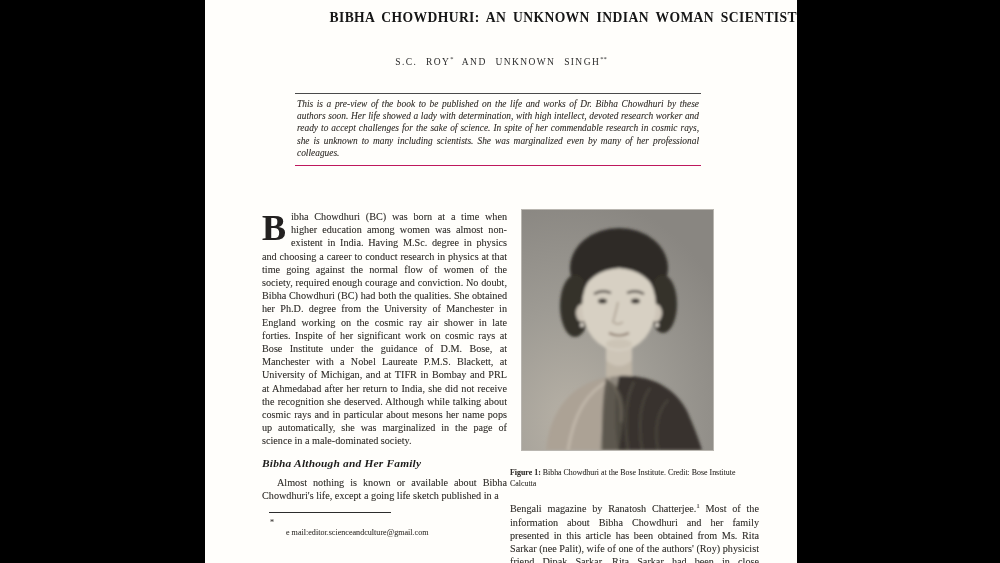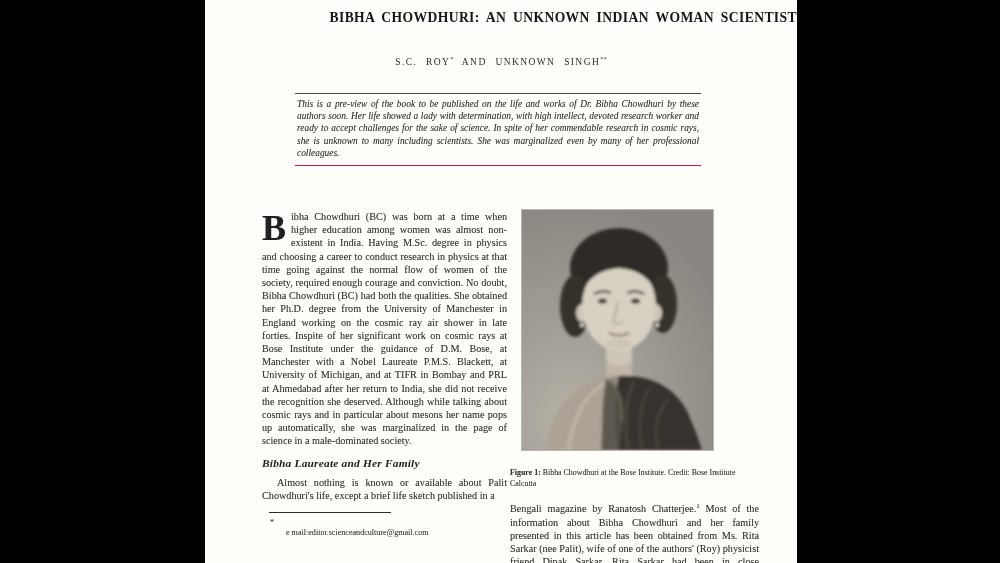--- a/index.html
+++ b/index.html
@@ -117,22 +117,22 @@
 
     <div class="title">BIBHA CHOWDHURI: AN UNKNOWN INDIAN WOMAN SCIENTIST</div>
 
     <div class="authors"><span>S.C. ROY</span><sup>*</sup><span> AND </span><span>UNKNOWN SINGH</span><sup>**</sup></div>
 
     <div class="abstract">This is a pre-view of the book to be published on the life and works of Dr. Bibha Chowdhuri by these authors soon. Her life showed a lady with determination, with high intellect, devoted research worker and ready to accept challenges for the sake of science. In spite of her commendable research in cosmic rays, she is unknown to many including scientists. She was marginalized even by many of her professional colleagues.</div>
 
     <div class="col-left">
       <p class="body-text"><span class="dropcap">B</span><span>ibha Chowdhuri (BC) was born at a time when higher education among women was almost non-existent in India. Having M.Sc. degree in physics and choosing a career to conduct research in physics at that time going against the normal flow of women of the society, required enough courage and conviction. No doubt, Bibha Chowdhuri (BC) had both the qualities. She obtained her Ph.D. degree from the University of Manchester in England working on the cosmic ray air shower in late forties. Inspite of her significant work on cosmic rays at Bose Institute under the guidance of D.M. Bose, at Manchester with a Nobel Laureate P.M.S. Blackett, at University of Michigan, and at TIFR in Bombay and PRL at Ahmedabad after her return to India, she did not receive the recognition she deserved. Although while talking about cosmic rays and in particular about mesons her name pops up automatically, she was marginalized in the page of science in a male-dominated society.</span></p>
 
-      <div class="section-heading heading-family">Bibha Laureate and Her Family</div>
-      <p class="body-text para-indent">Almost nothing is known or available about Palit Chowdhuri's life, except a brief life sketch published in a</p>
+      <div class="section-heading heading-family">Bibha Although and Her Family</div>
+      <p class="body-text para-indent">Almost nothing is known or available about Bibha Chowdhuri's life, except a going life sketch published in a</p>
 
       <div class="footnote-block">
         <div class="footnote-rule"></div>
         <div class="footnote">
           <span class="fn-marker">*</span>
           <span class="fn-text"><br><span>e mail:editor.scienceandculture@gmail.com</span></span>
         </div>
 
       </div>
     </div>

